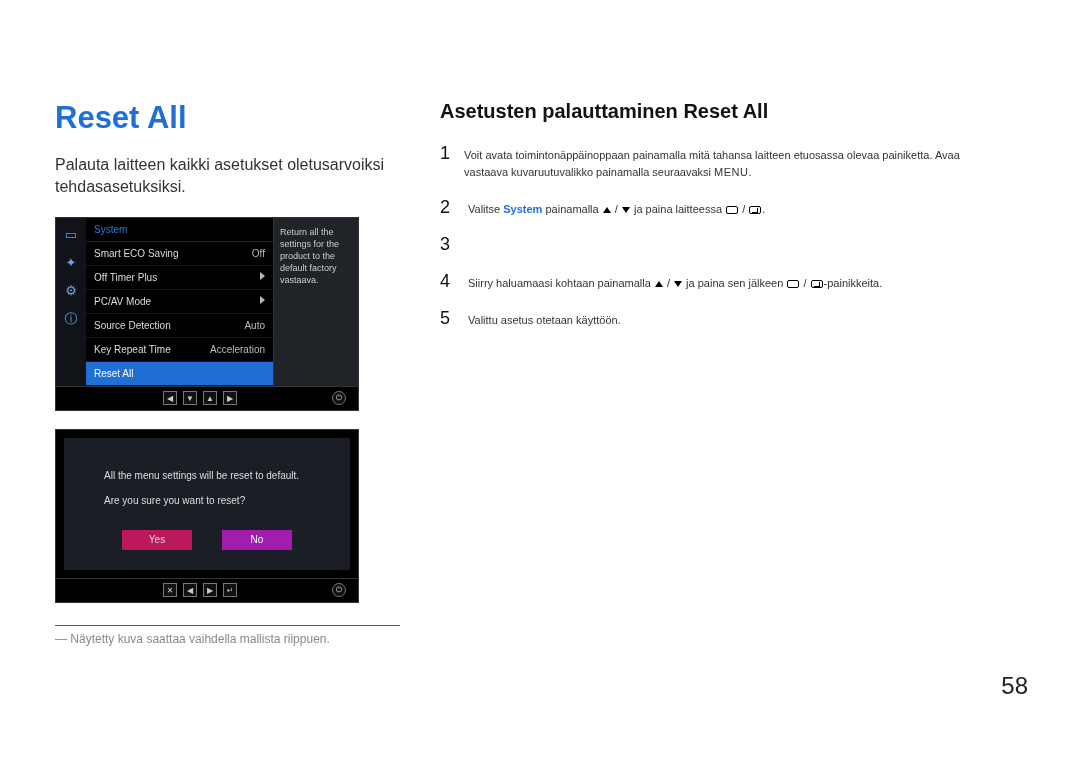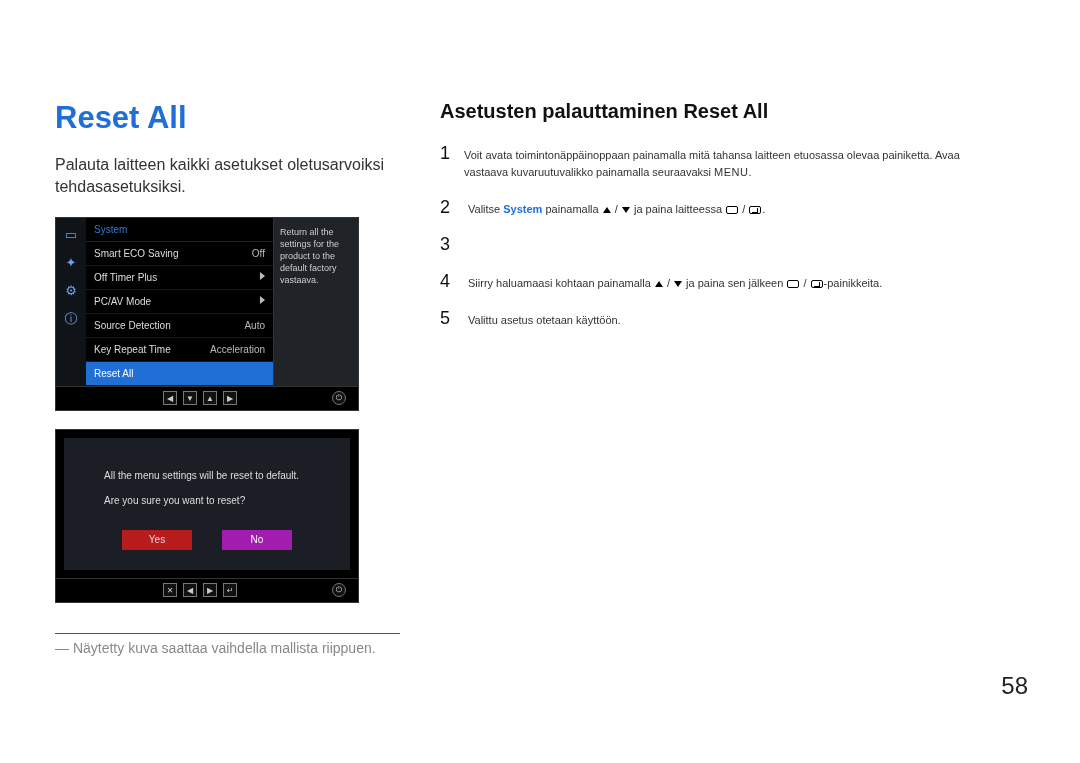--- a/index.html
+++ b/index.html
@@ -29,24 +29,24 @@
   .arrow-r { display:inline-block; width:0;height:0;border-top:4px solid transparent;border-bottom:4px solid transparent;border-left:5px solid #bbb; vertical-align: middle;}
   .osd-desc { width: 85px; background: #202328; padding: 8px 6px; font-size: 9px; line-height: 1.35; color: #ccc; border-left: 1px solid #333;}
   .osd-footer { height: 24px; border-top: 1px solid #333; display:flex; align-items:center; justify-content:space-between; padding: 0 12px; }
   .nav-group { display:flex; gap:6px; }
   .nav-btn { width:14px; height:14px; border:1px solid #777; display:flex; align-items:center; justify-content:center; font-size:8px; color:#ccc; background:#111;}
 
   .dialog { width: 304px; background:#000; border:1px solid #333; margin-top: 18px; font-size:10px; color:#ddd;}
   .dialog-body { padding: 30px 40px 20px; background:#1b1e24; margin:8px; }
   .dialog-text { line-height:1.5; margin-bottom:22px; }
   .dialog-btns { display:flex; gap:30px; justify-content:center;}
-  .dbtn { width:70px; height:20px; display:flex; align-items:center; justify-content:center; background:#b91c1c; }
+  .dbtn { width:70px; height:20px; display:flex; align-items:center; justify-content:center; background:#be185d; }
   .dbtn.sel { background:#a21caf; color:#fff;}
 
-  .footline { border-top: 1px solid #555; margin-top: 30px; padding-top: 6px; font-size: 14px; color: #888; }
+  .footline { border-top: 1px solid #555; margin-top: 22px; padding-top: 6px; font-size: 12px; color: #888; }
   .footline::before { content: "― "; color:#888; }
 
   
   .steps { list-style: none; }
   .step { display: flex; gap: 14px; margin-bottom: 16px; }
   .step-num { font-size: 18px; font-weight: 400; color:#111; width: 14px; }
   .step-text { font-size: 11px; line-height: 1.55; color:#333; padding-top: 4px; }
   .step-text b.sys { color:#1f6fd6; font-weight:700;}
   .step-text b.ra { color:#111; font-weight:700;}
   .step-text .menu-word { font-family: Arial; font-weight:400; font-size:11px; letter-spacing:0.5px; }

